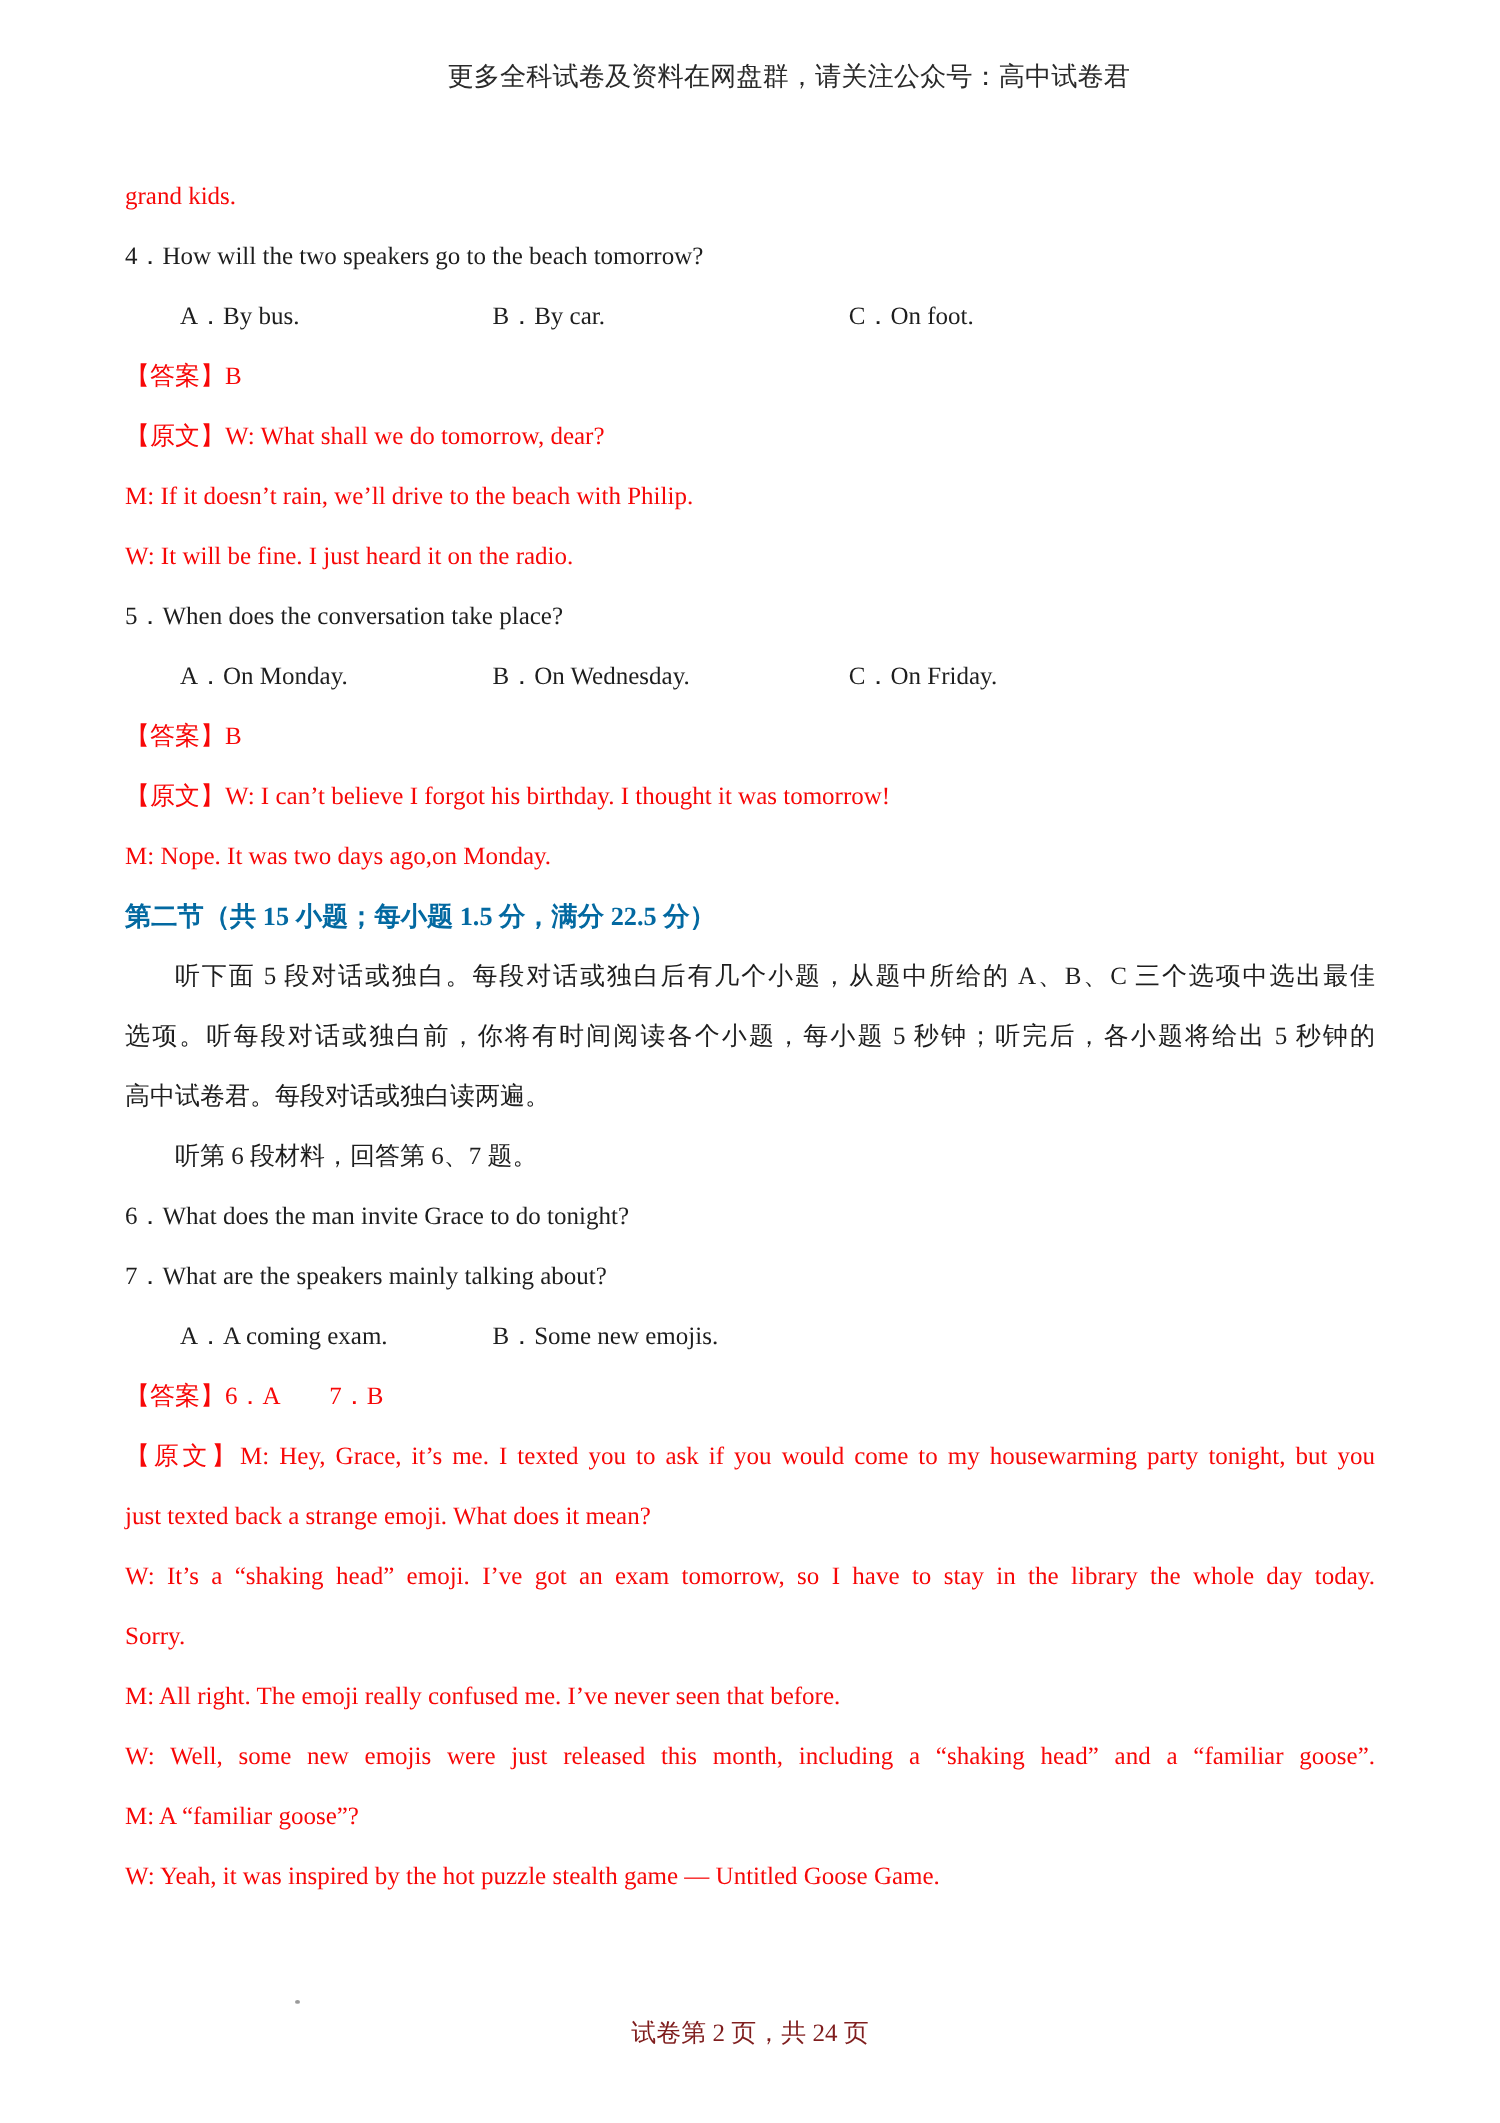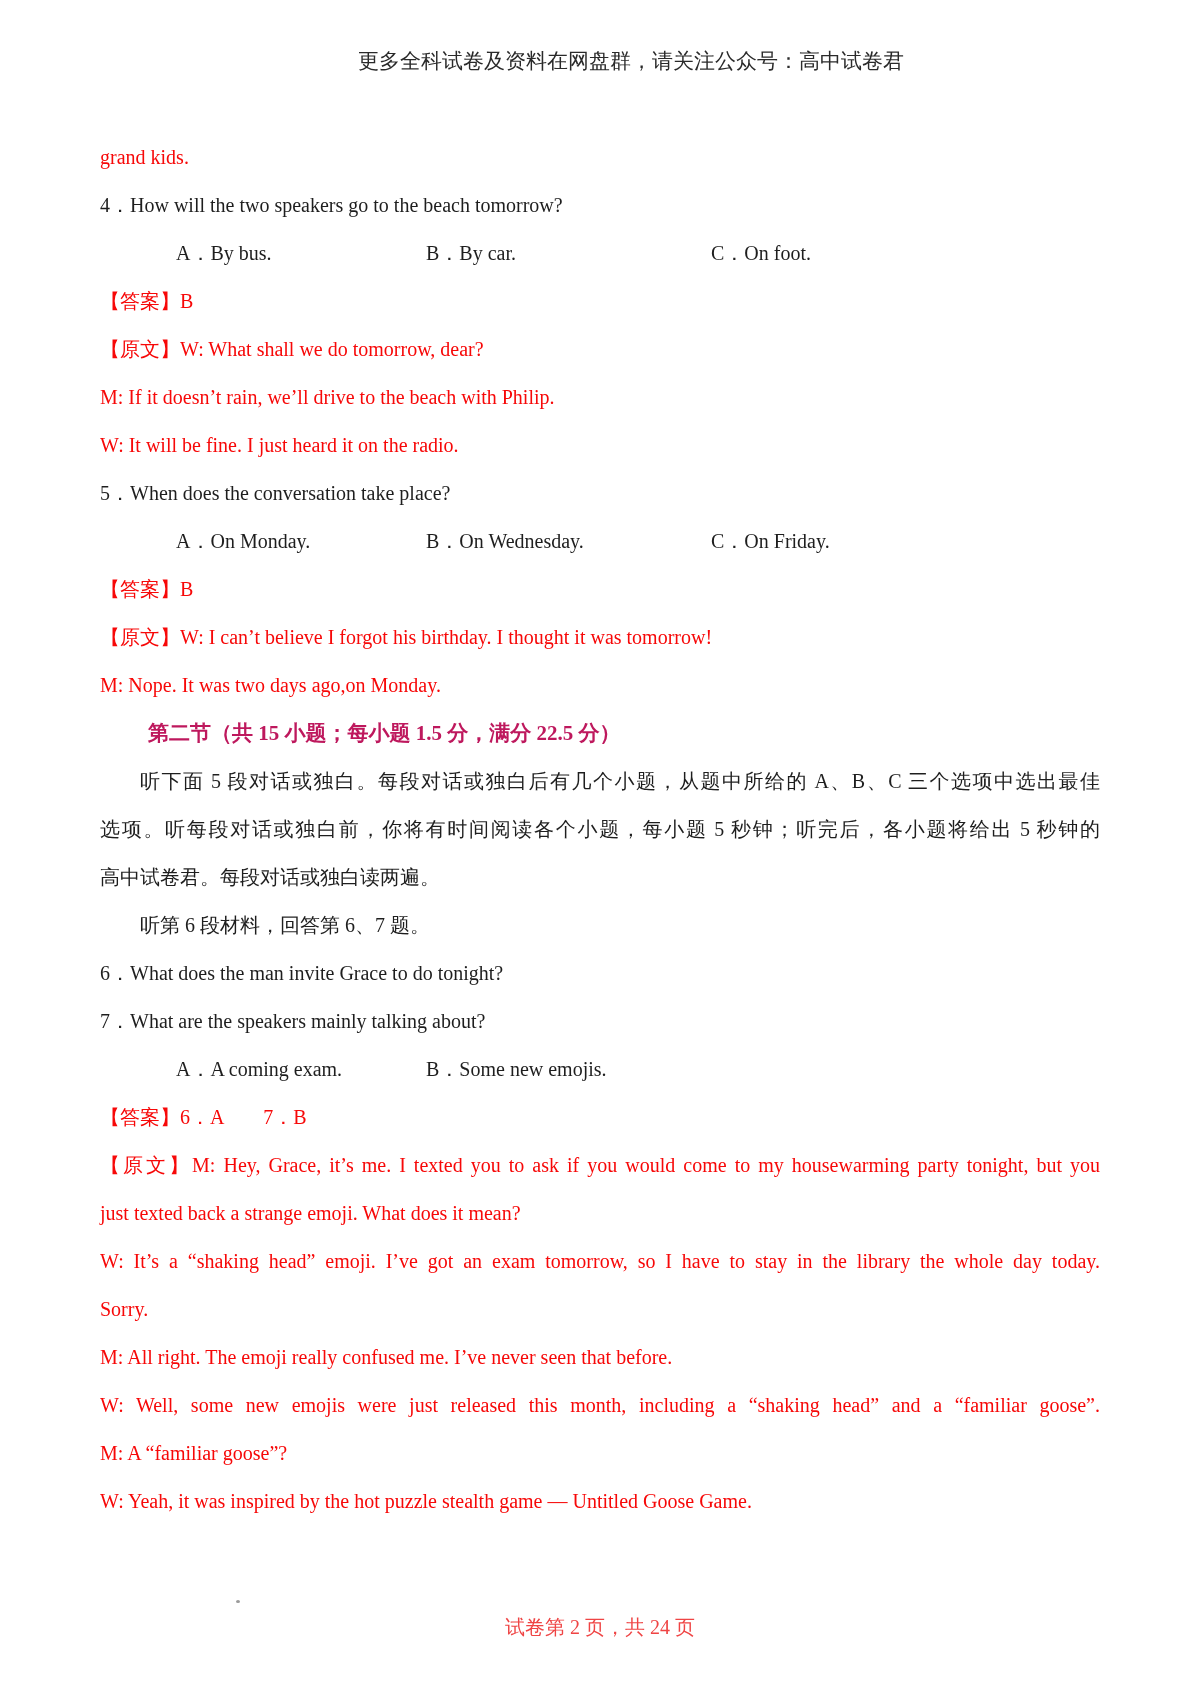--- a/index.html
+++ b/index.html
@@ -36,36 +36,36 @@
     width:1000px;
   }
   .line{
     margin:0;
     height:48px;
     line-height:48px;
     font-size:20px;
     color:var(--black);
   }
   .line.red{color:var(--red);}
-  .line.bold{font-weight:bold;font-size:21px;color:#be185d;margin-left:48px;}
+  .line.bold{font-weight:bold;font-size:21px;color:#0369a1;}
   .line.indent{text-indent:40px;}
   .line.justify{text-align:justify;text-align-last:justify;}
   .line.options{display:flex;padding-left:44px;}
-  .line.options .col-0{width:250px;flex:0 0 250px;margin-left:32px;}
+  .line.options .col-0{width:250px;flex:0 0 250px;}
   .line.options .col-1{width:285px;flex:0 0 285px;}
   .line.options .col-2{flex:1;}
   .doc-footer{
     position:absolute;
     top:1612px;
     left:0;
     width:100%;
     text-align:center;
     font-size:20px;
     line-height:30px;
-    color:#ef4444;
+    color:#7f1d1d;
     margin:0;
   }
   .artifact-dot{
     position:absolute;
     left:236px;
     top:1600px;
     width:4px;
     height:3px;
     border-radius:50%;
     background:#9a9a9a;

